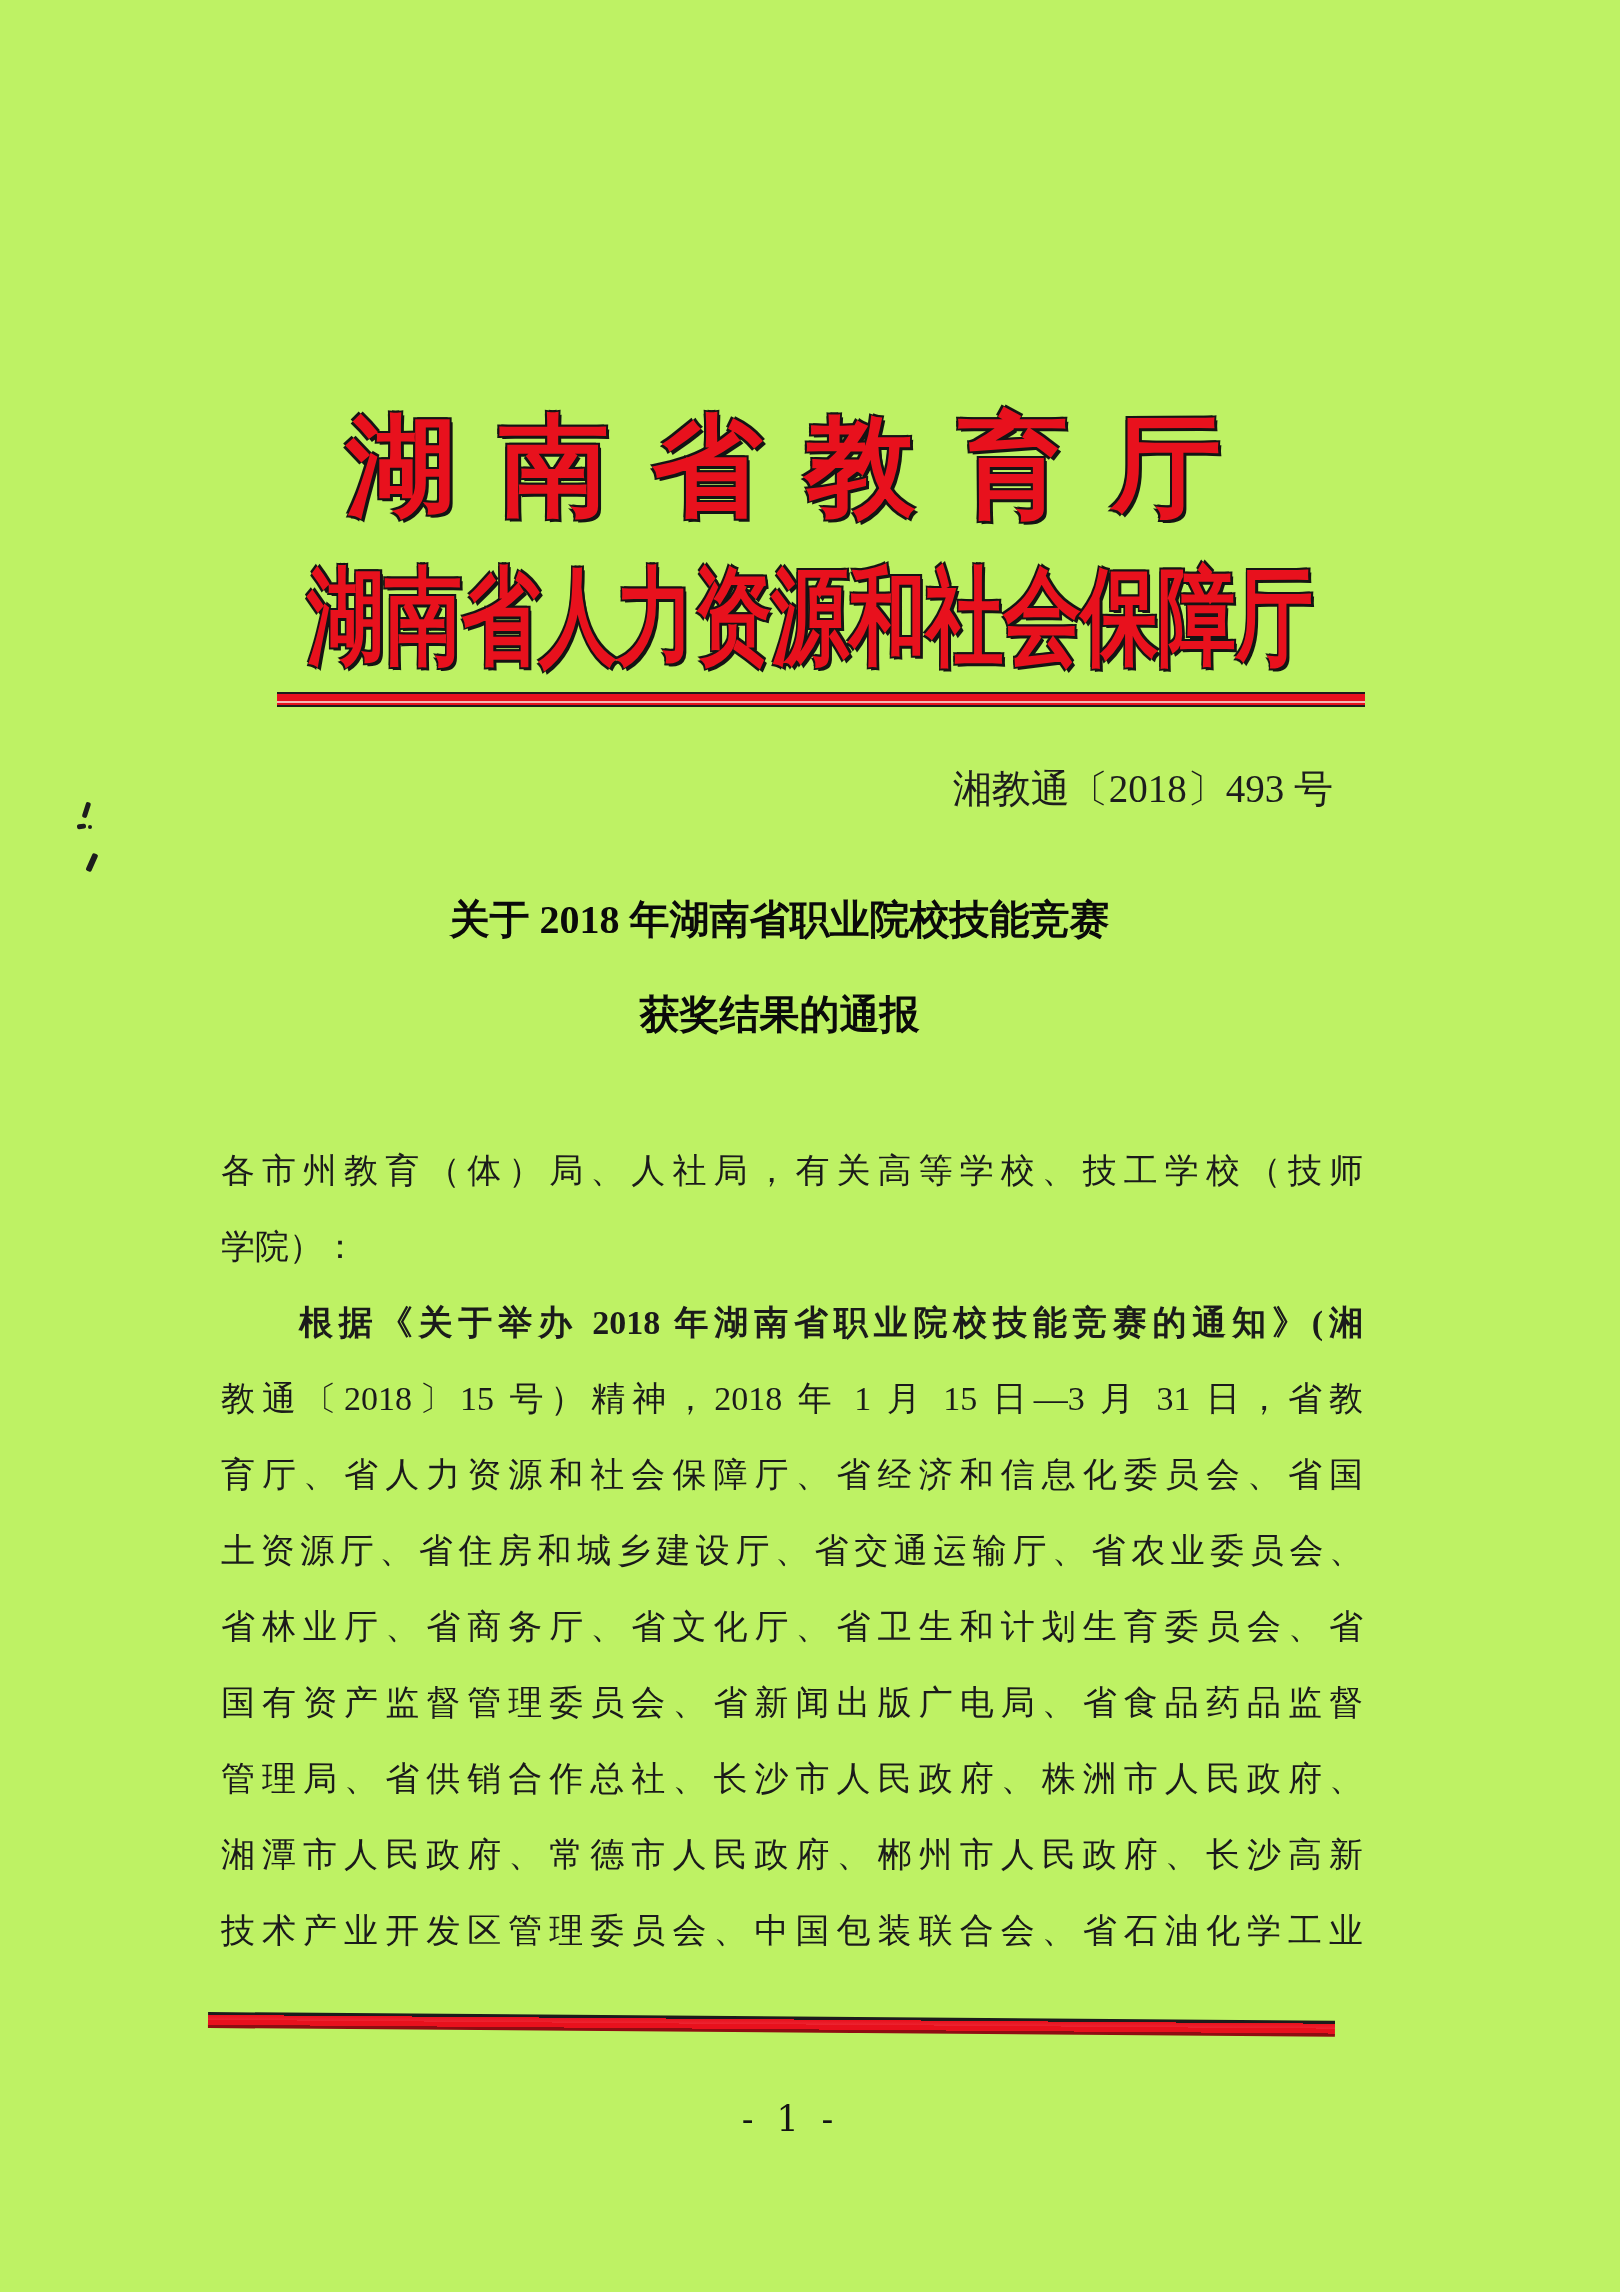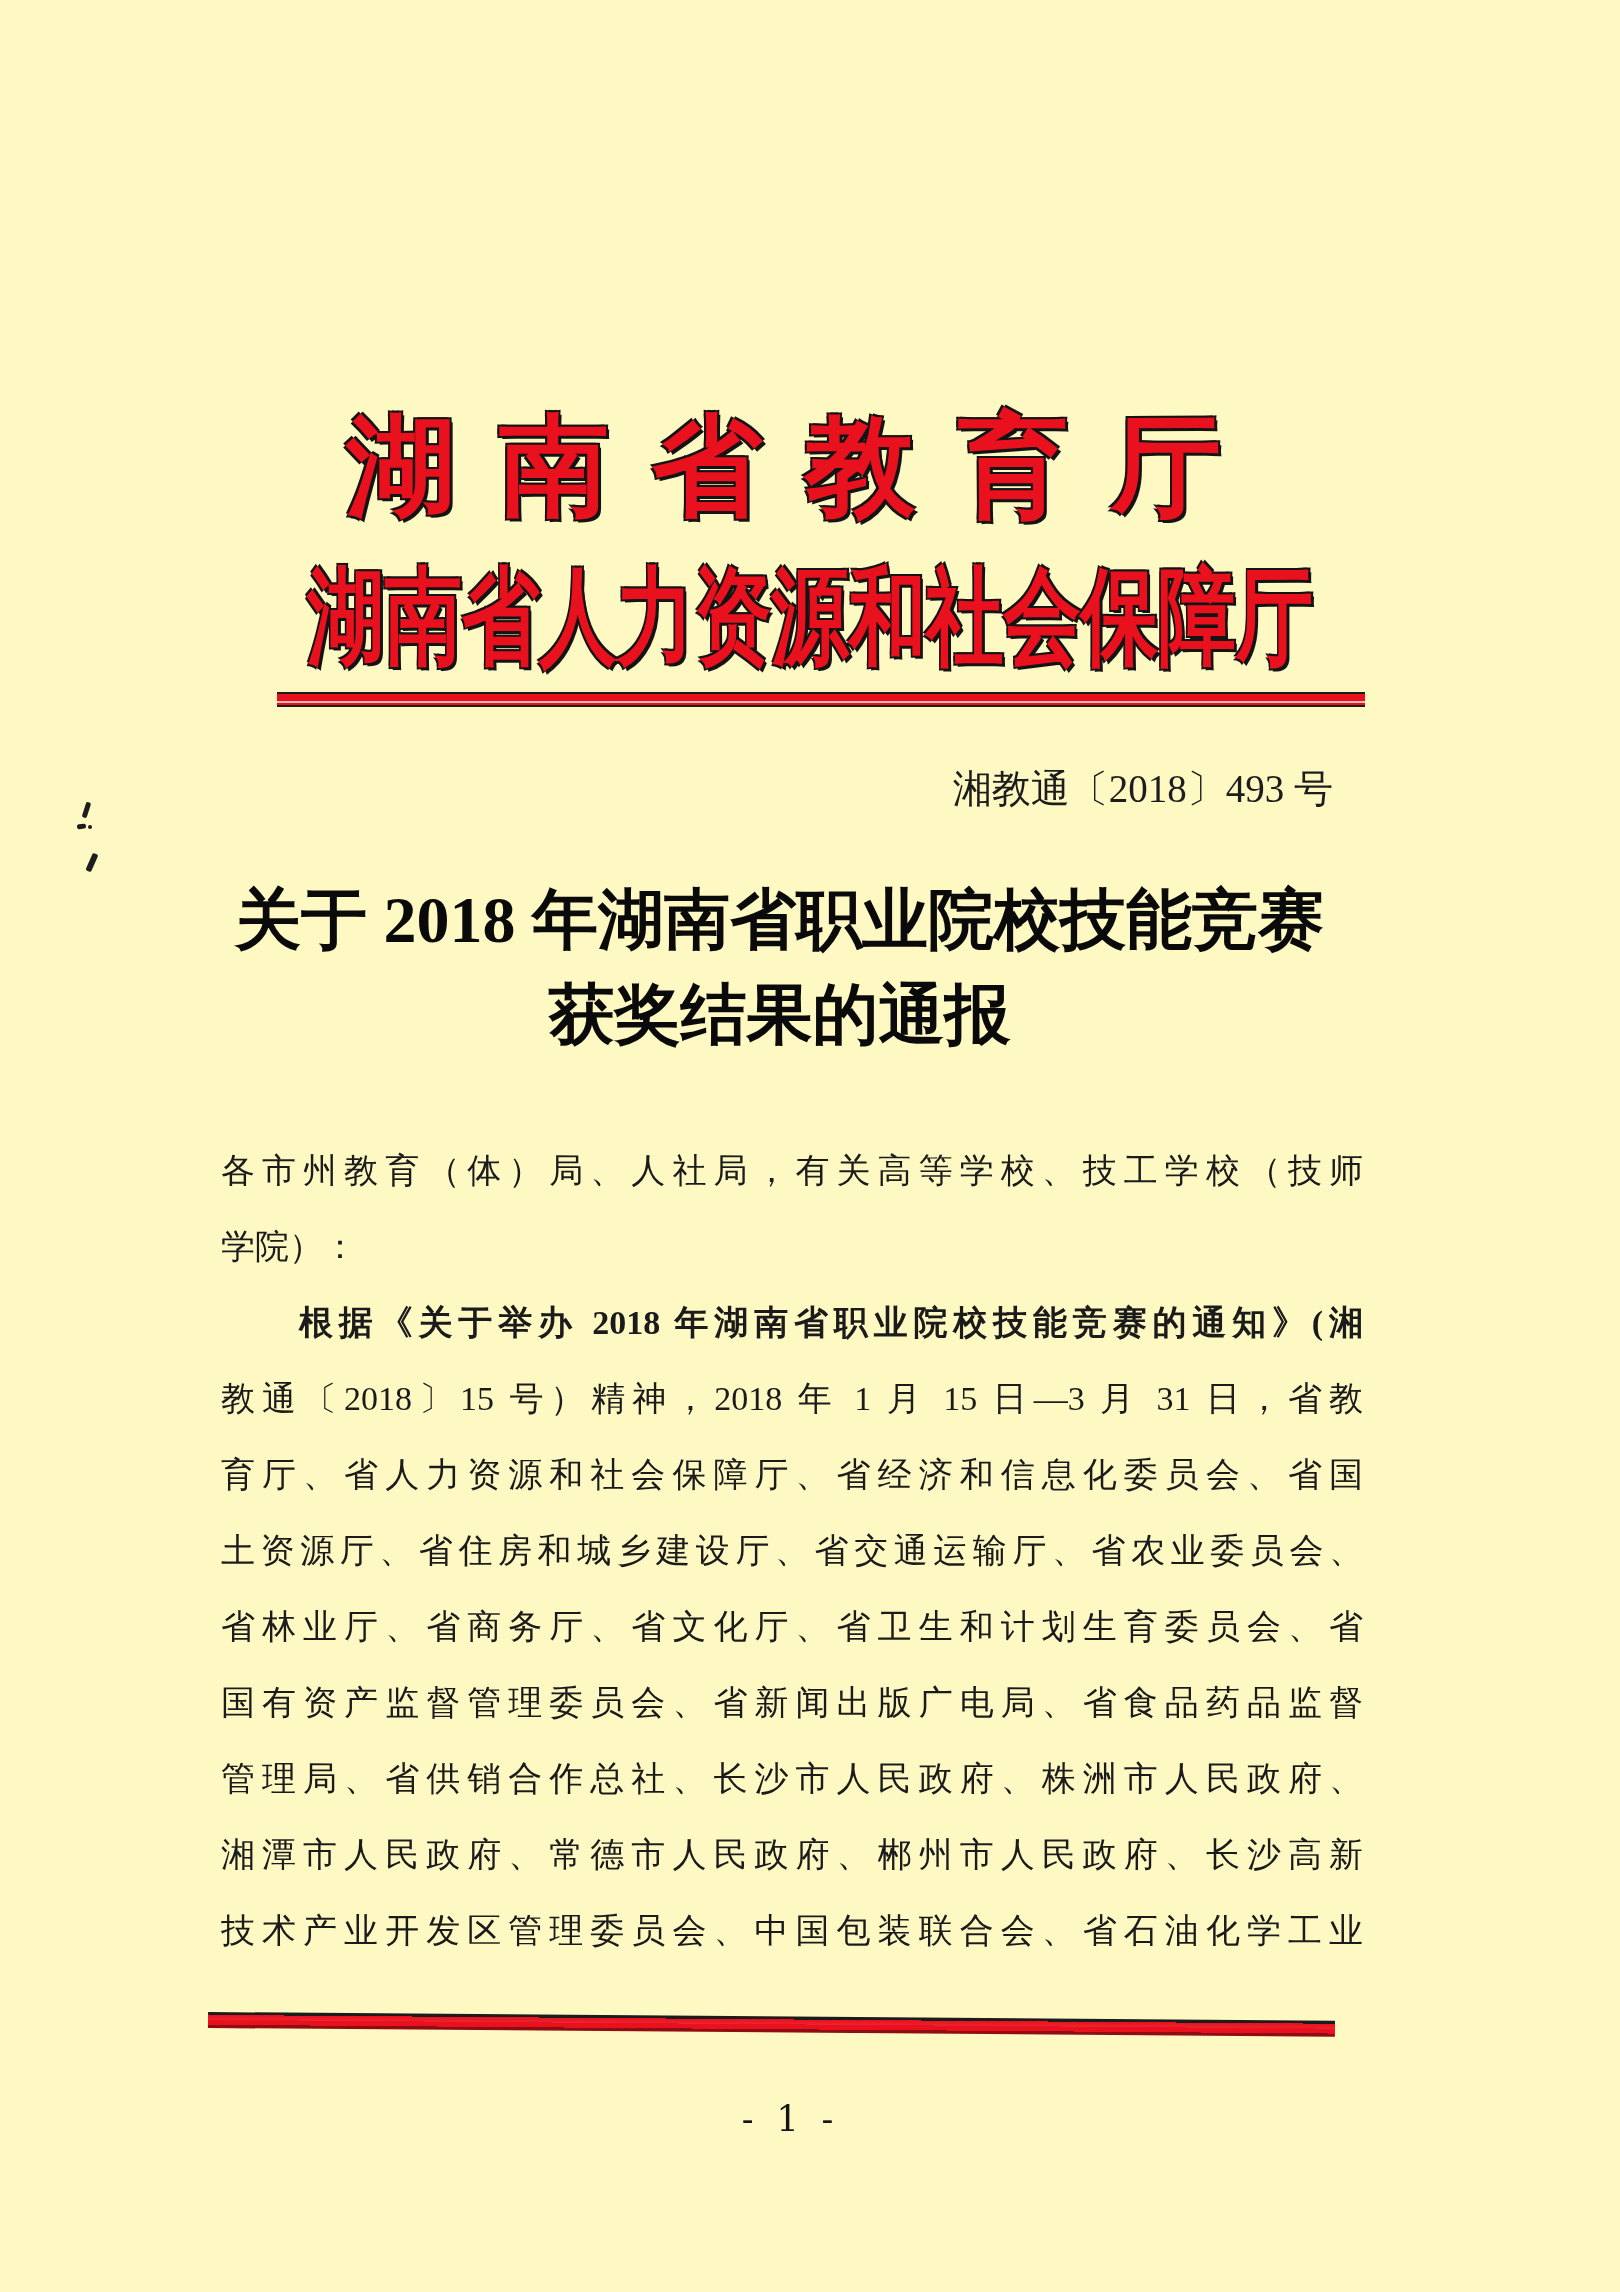--- a/index.html
+++ b/index.html
@@ -1,19 +1,19 @@
 <!DOCTYPE html>
 <html><head>
 <meta charset="utf-8">
 <style>
   html,body{margin:0;padding:0;background:#e9e9e9;}
   .page{
     position:relative;
     width:1620px;height:2293px;
-    background:#fef9c3;
+    background:#bef264;
     overflow:hidden;
     font-family:"Liberation Serif","DejaVu Serif",serif;
     color:#1d1d1d;
   }
   
   .agency-line1{
     position:absolute;top:394px;left:0;width:1620px;
     text-align:center;padding-right:9.8px;box-sizing:border-box;
     font-size:110px;line-height:147px;font-weight:bold;
     letter-spacing:43px;white-space:nowrap;
@@ -46,21 +46,21 @@
   
   .doc-number{
     position:absolute;top:763px;right:287px;
     font-size:39px;line-height:51px;white-space:nowrap;
     color:#1d1d1d;
   }
   
   .title{
     position:absolute;top:872px;left:206px;width:1147px;
     text-align:center;font-weight:bold;color:#0a0a0a;
-    font-size:66px;line-height:95px;
+    font-size:40px;line-height:95px;
   }
   
   .body-text{
     position:absolute;top:1133px;left:221px;width:1142px;
     font-size:34px;line-height:76px;color:#1b1b1b;
   }
   .body-text .line{
     text-align:justify;text-align-last:justify;
     white-space:nowrap;
   }

